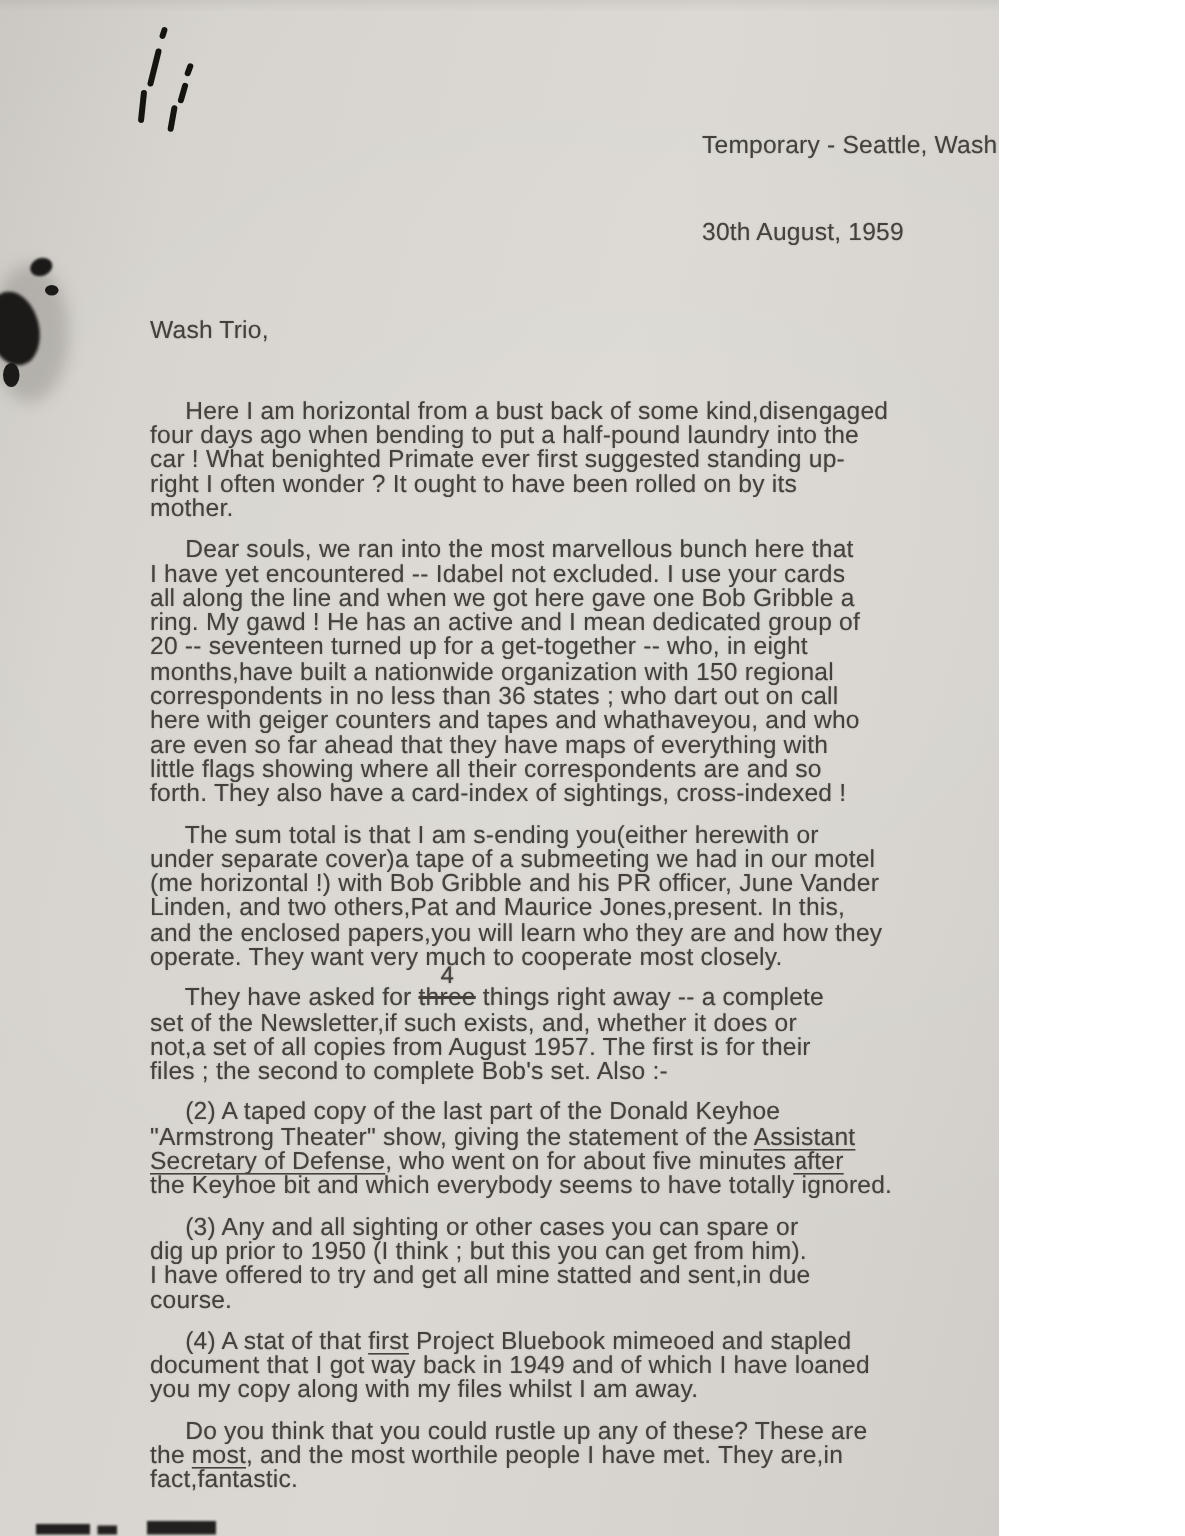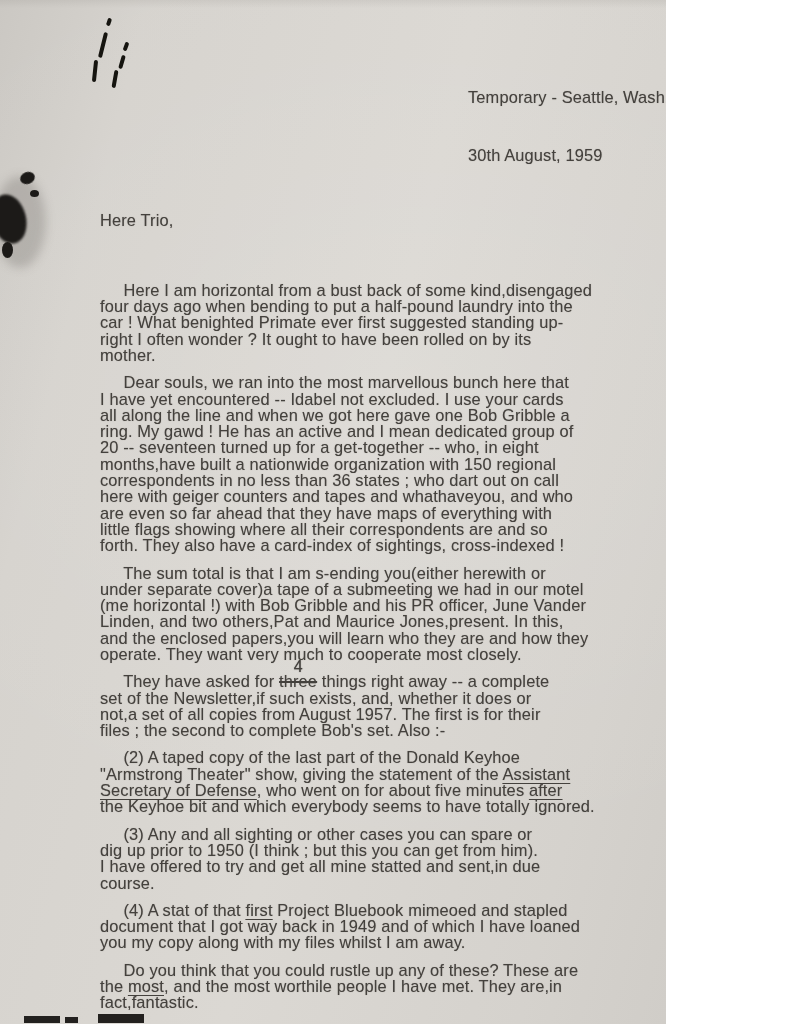--- a/index.html
+++ b/index.html
@@ -21,21 +21,21 @@
     position:absolute; left:100px; top:56px; width:672px;
     font-size:16.4px; line-height:16.3px; letter-spacing:0.14px;
     color:#44413d;
     text-shadow:0 0 1px rgba(70,66,61,0.38);
     white-space:pre;
   }
   .hdr-line { height:16.3px; }
   .hdr-location { margin-left:368px; }
   .hdr-date { margin-left:368px; margin-top:10px; }
   .salutation { margin-top:15.5px; }
-  .body-block { margin-top:21px; }
+  .body-block { margin-top:5px; }
   .para { margin-bottom:11px; }
   .para:last-child { margin-bottom:0; }
   .line { height:16.3px; }
   .u { text-decoration:underline; text-decoration-thickness:1.4px; text-underline-offset:2.5px; }
   .corr { position:relative; }
   .corr s { text-decoration:line-through; text-decoration-thickness:1.6px; }
   .corr .above {
     position:absolute; top:-13px; left:50%; transform:translateX(-50%);
     font-size:16px; letter-spacing:0; text-shadow:0 0 1px rgba(40,38,35,0.7);
   }
@@ -87,18 +87,18 @@
 
   <div>
     <div class="bar bar1"></div>
     <div class="bar bar2"></div>
     <div class="bar bar3"></div>
   </div>
 
   <div class="letter">
     <div class="hdr-line hdr-location">Temporary - Seattle, Wash.</div>
     <div class="hdr-line hdr-date">30th August, 1959</div>
-    <div class="hdr-line salutation">Here Trio,</div>
+    <div class="hdr-line salutation">Wash Trio,</div>
     <div class="body-block"><div class="para"><div class="line">     Here I am horizontal from a bust back of some kind,disengaged</div><div class="line">four days ago when bending to put a half-pound laundry into the</div><div class="line">car ! What benighted Primate ever first suggested standing up-</div><div class="line">right I often wonder ? It ought to have been rolled on by its</div><div class="line">mother.</div></div><div class="para"><div class="line">     Dear souls, we ran into the most marvellous bunch here that</div><div class="line">I have yet encountered -- Idabel not excluded. I use your cards</div><div class="line">all along the line and when we got here gave one Bob Gribble a</div><div class="line">ring. My gawd ! He has an active and I mean dedicated group of</div><div class="line">20 -- seventeen turned up for a get-together -- who, in eight</div><div class="line">months,have built a nationwide organization with 150 regional</div><div class="line">correspondents in no less than 36 states ; who dart out on call</div><div class="line">here with geiger counters and tapes and whathaveyou, and who</div><div class="line">are even so far ahead that they have maps of everything with</div><div class="line">little flags showing where all their correspondents are and so</div><div class="line">forth. They also have a card-index of sightings, cross-indexed !</div></div><div class="para"><div class="line">     The sum total is that I am s-ending you(either herewith or</div><div class="line">under separate cover)a tape of a submeeting we had in our motel</div><div class="line">(me horizontal !) with Bob Gribble and his PR officer, June Vander</div><div class="line">Linden, and two others,Pat and Maurice Jones,present. In this,</div><div class="line">and the enclosed papers,you will learn who they are and how they</div><div class="line">operate. They want very much to cooperate most closely.</div></div><div class="para"><div class="line">     They have asked for <span class="corr"><span class="above">4</span><s>three</s></span> things right away -- a complete</div><div class="line">set of the Newsletter,if such exists, and, whether it does or</div><div class="line">not,a set of all copies from August 1957. The first is for their</div><div class="line">files ; the second to complete Bob's set. Also :-</div></div><div class="para"><div class="line">     (2) A taped copy of the last part of the Donald Keyhoe</div><div class="line">"Armstrong Theater" show, giving the statement of the <span class="u">Assistant</span></div><div class="line"><span class="u">Secretary of Defense</span>, who went on for about five minutes <span class="u">after</span></div><div class="line">the Keyhoe bit and which everybody seems to have totally ignored.</div></div><div class="para"><div class="line">     (3) Any and all sighting or other cases you can spare or</div><div class="line">dig up prior to 1950 (I think ; but this you can get from him).</div><div class="line">I have offered to try and get all mine statted and sent,in due</div><div class="line">course.</div></div><div class="para"><div class="line">     (4) A stat of that <span class="u">first</span> Project Bluebook mimeoed and stapled</div><div class="line">document that I got way back in 1949 and of which I have loaned</div><div class="line">you my copy along with my files whilst I am away.</div></div><div class="para"><div class="line">     Do you think that you could rustle up any of these? These are</div><div class="line">the <span class="u">most</span>, and the most worthile people I have met. They are,in</div><div class="line">fact,fantastic.</div></div></div>
     
   </div>
 
 </div>
 
 </body></html>

